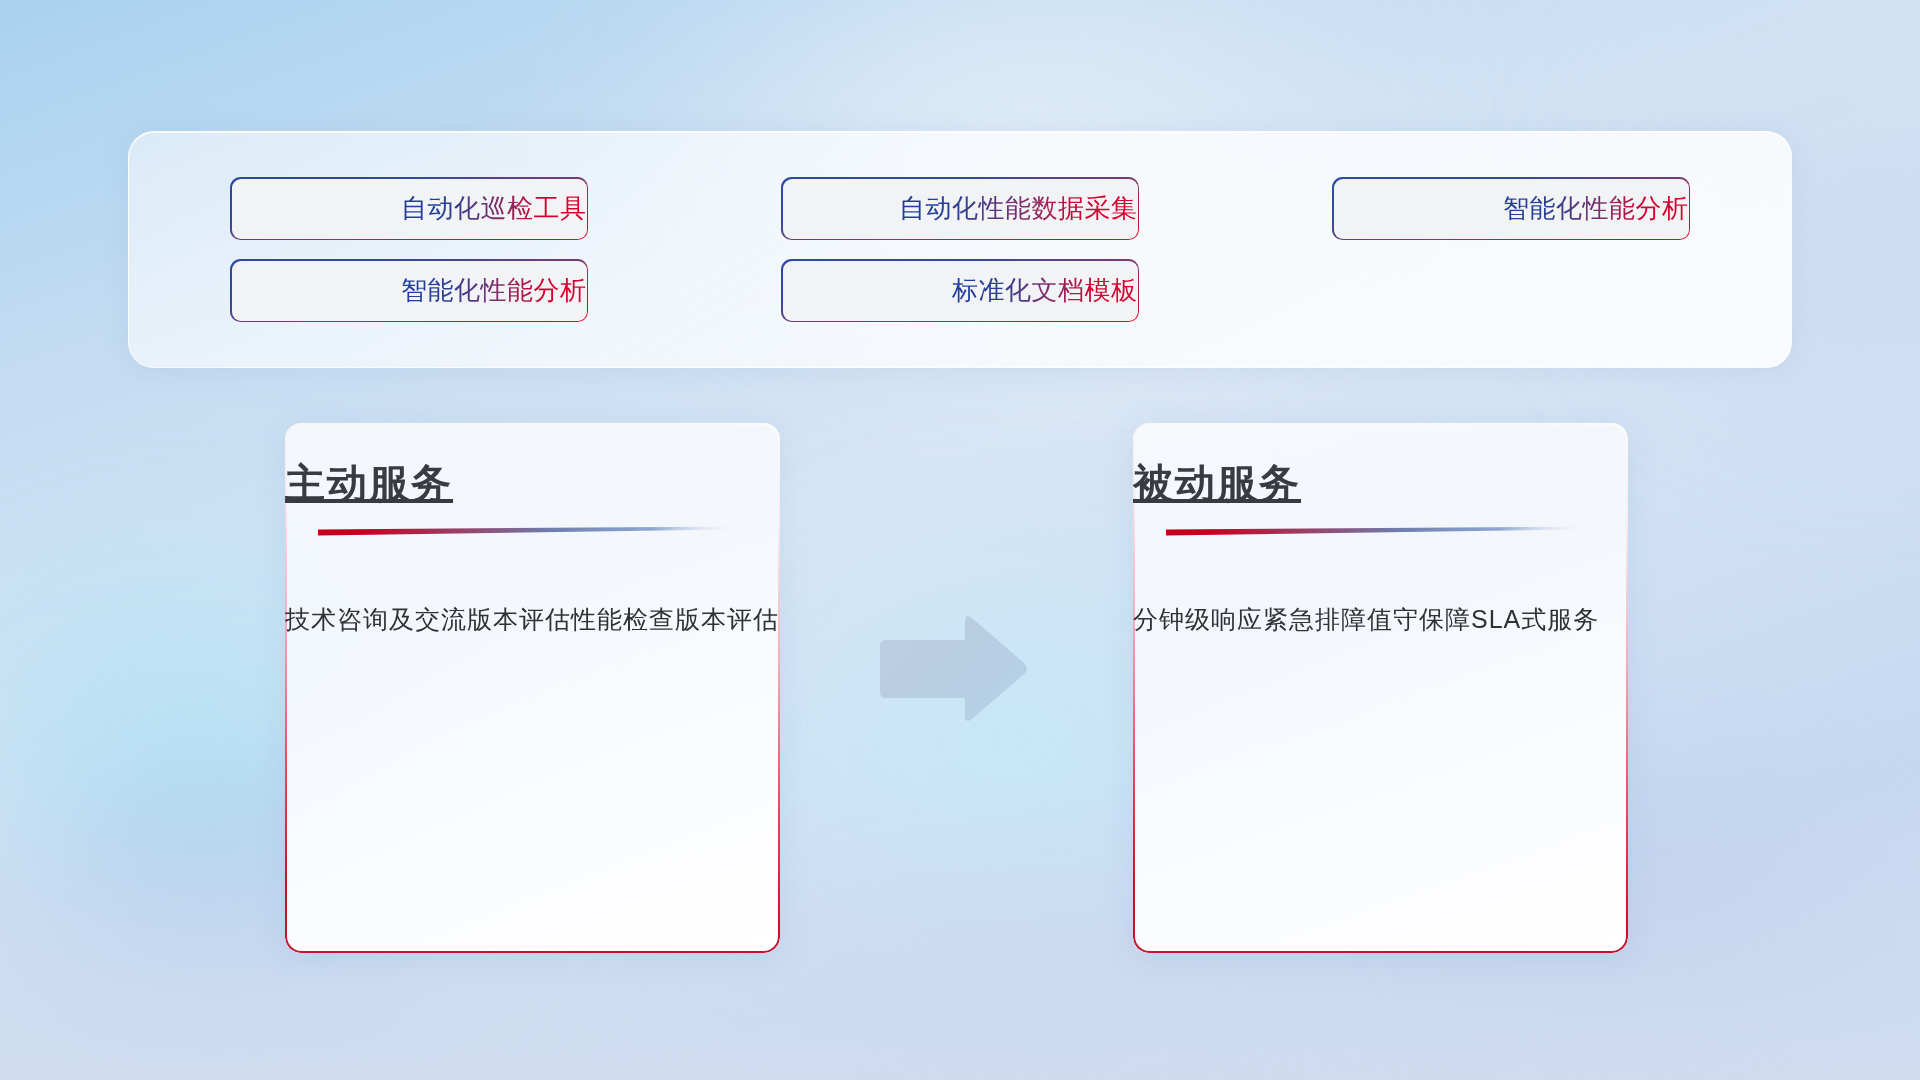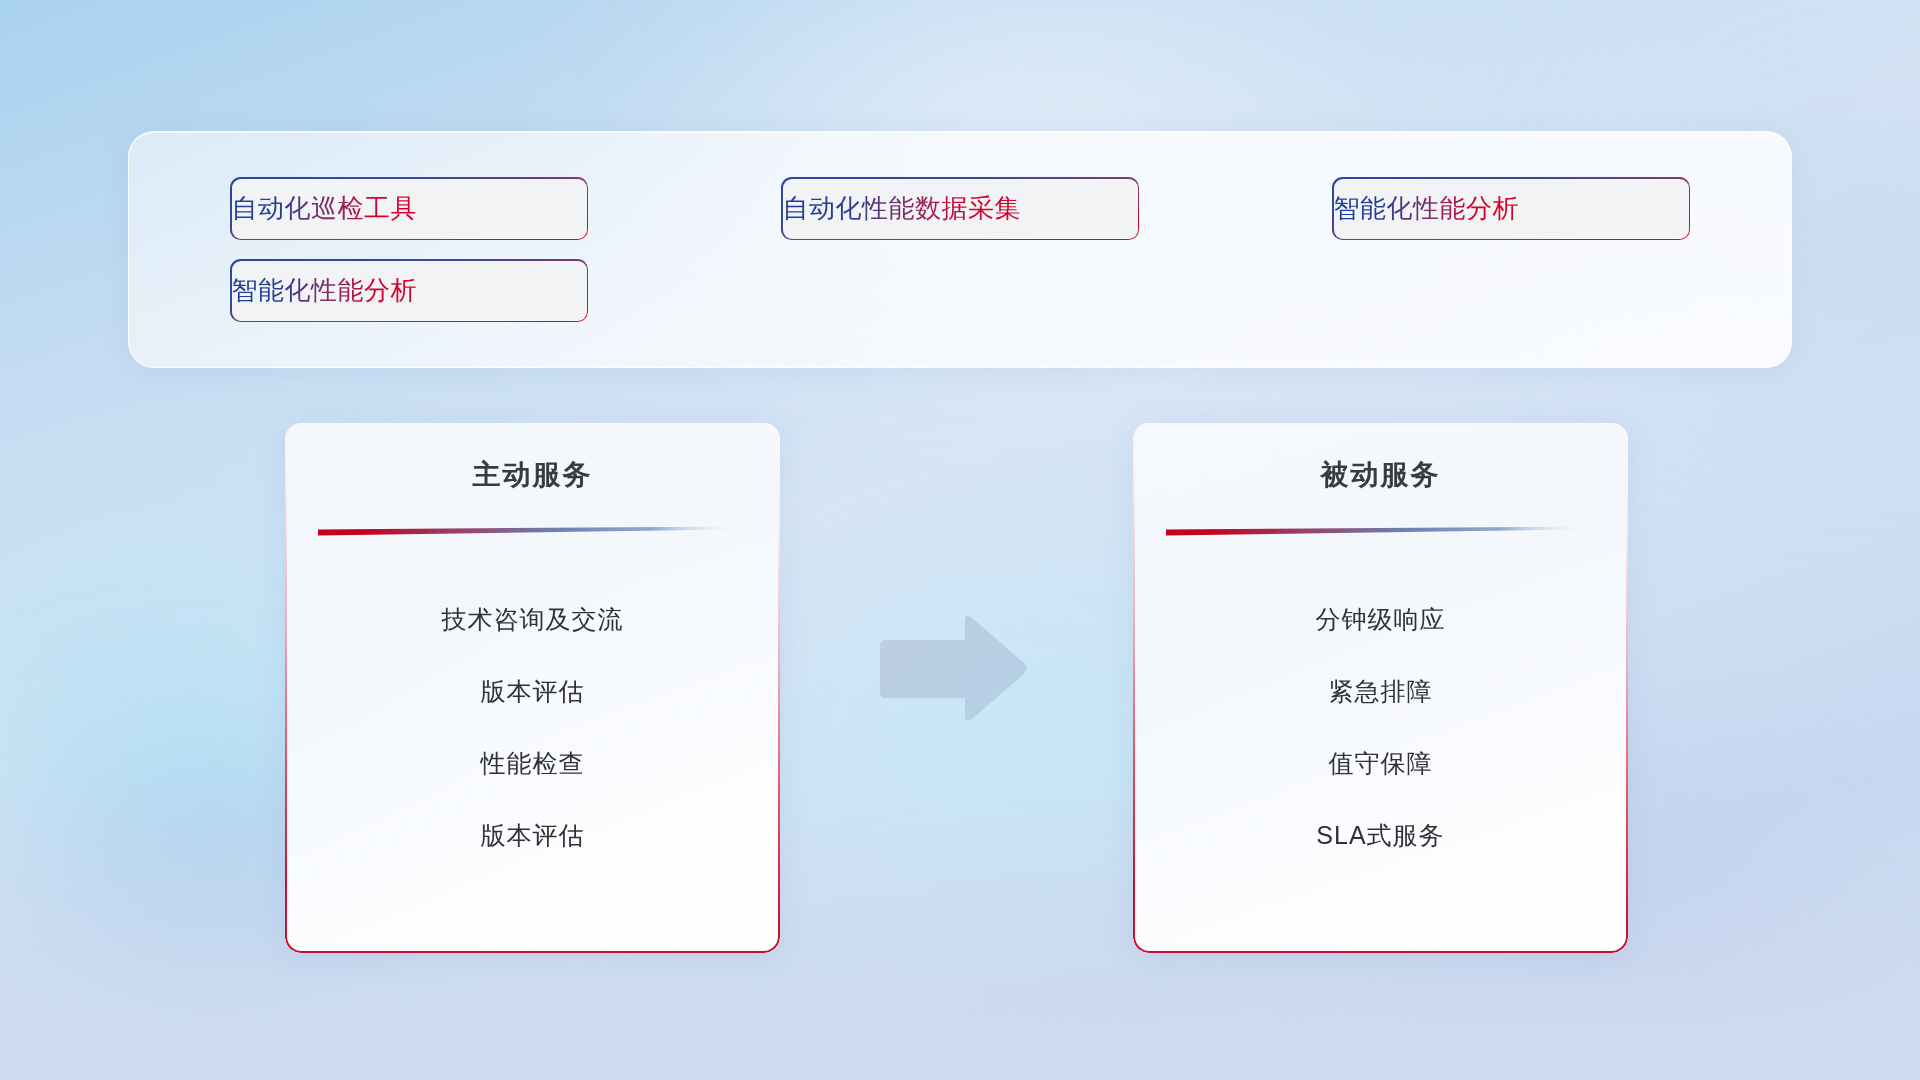--- a/index.html
+++ b/index.html
@@ -34,21 +34,21 @@
     border:1px solid rgba(255,255,255,.75);
     box-sizing:border-box;
     display:flex;align-items:center;justify-content:center;
   }
   .tag-grid{
     display:grid;grid-template-columns:repeat(3,355px);
     column-gap:196px;row-gap:22px;
   }
   .tag{
     position:relative;height:60px;border-radius:9px;
-    display:flex;align-items:center;justify-content:flex-start;
+    display:flex;align-items:center;justify-content:flex-end;
     background:#f2f3f5;
     box-sizing:border-box;
   }
   .tag::before{
     content:"";position:absolute;inset:-1.6px;border-radius:10.6px;
     background:linear-gradient(168deg,#2a4a9e 0%,#36499a 30%,#8c3668 62%,#cf0a2c 88%,#d50c2e 100%);
     z-index:-1;
   }
   .tag-wrap{position:relative;isolation:isolate;}
   .tag-label{
@@ -77,29 +77,29 @@
        rgba(226,70,96,.95) 66%,
        #c9102c 88%,
        #c9102c 100%);
     -webkit-mask:linear-gradient(#000 0 0) content-box,linear-gradient(#000 0 0);
     -webkit-mask-composite:xor;mask-composite:exclude;
   }
   #card-active{left:285px;top:423px;}
   #card-passive{left:1133px;top:423px;}
 
   .card-title{
-    position:absolute;left:0;right:0;top:33px;text-align:center;
-    font-size:28px;font-weight:700;color:#393b40;letter-spacing:2px;
+    position:absolute;left:0;right:0;top:33px;text-align:left;
+    font-size:40px;font-weight:700;color:#393b40;letter-spacing:2px;text-decoration:underline;
   }
   .card-divider{
     position:absolute;left:33px;top:103px;width:429px;height:13px;
   }
   .card-items{
     position:absolute;left:0;right:0;top:160px;
-    display:flex;flex-direction:column;align-items:center;gap:0;
+    display:flex;flex-direction:row;align-items:flex-end;gap:0;
   }
   .card-item{
     font-size:25px;color:#2f3135;letter-spacing:1px;
     height:72px;line-height:72px;white-space:nowrap;
   }
 
   
   #flow-arrow{position:absolute;left:872px;top:612px;width:158px;height:114px;z-index:2;}
 </style>
 </head>
@@ -137,20 +137,25 @@
         <span class="tag-label">智能化性能分析</span>
       </div>
     </div>
 
     <div class="tag-wrap">
       <div class="tag">
         <span class="tag-label">智能化性能分析</span>
       </div>
     </div>
 
+    <div class="tag-wrap">
+      <div class="tag">
+        <span class="tag-label">标准化文档模板</span>
+      </div>
+    </div>
 
 
   </div>
 </div>
 
 <div class="card" id="card-active">
   <div class="card-title">主动服务</div>
   <svg class="card-divider" viewBox="0 0 429 13" preserveAspectRatio="none">
     <defs>
       <linearGradient id="divgradA" x1="0" y1="0" x2="1" y2="0">

